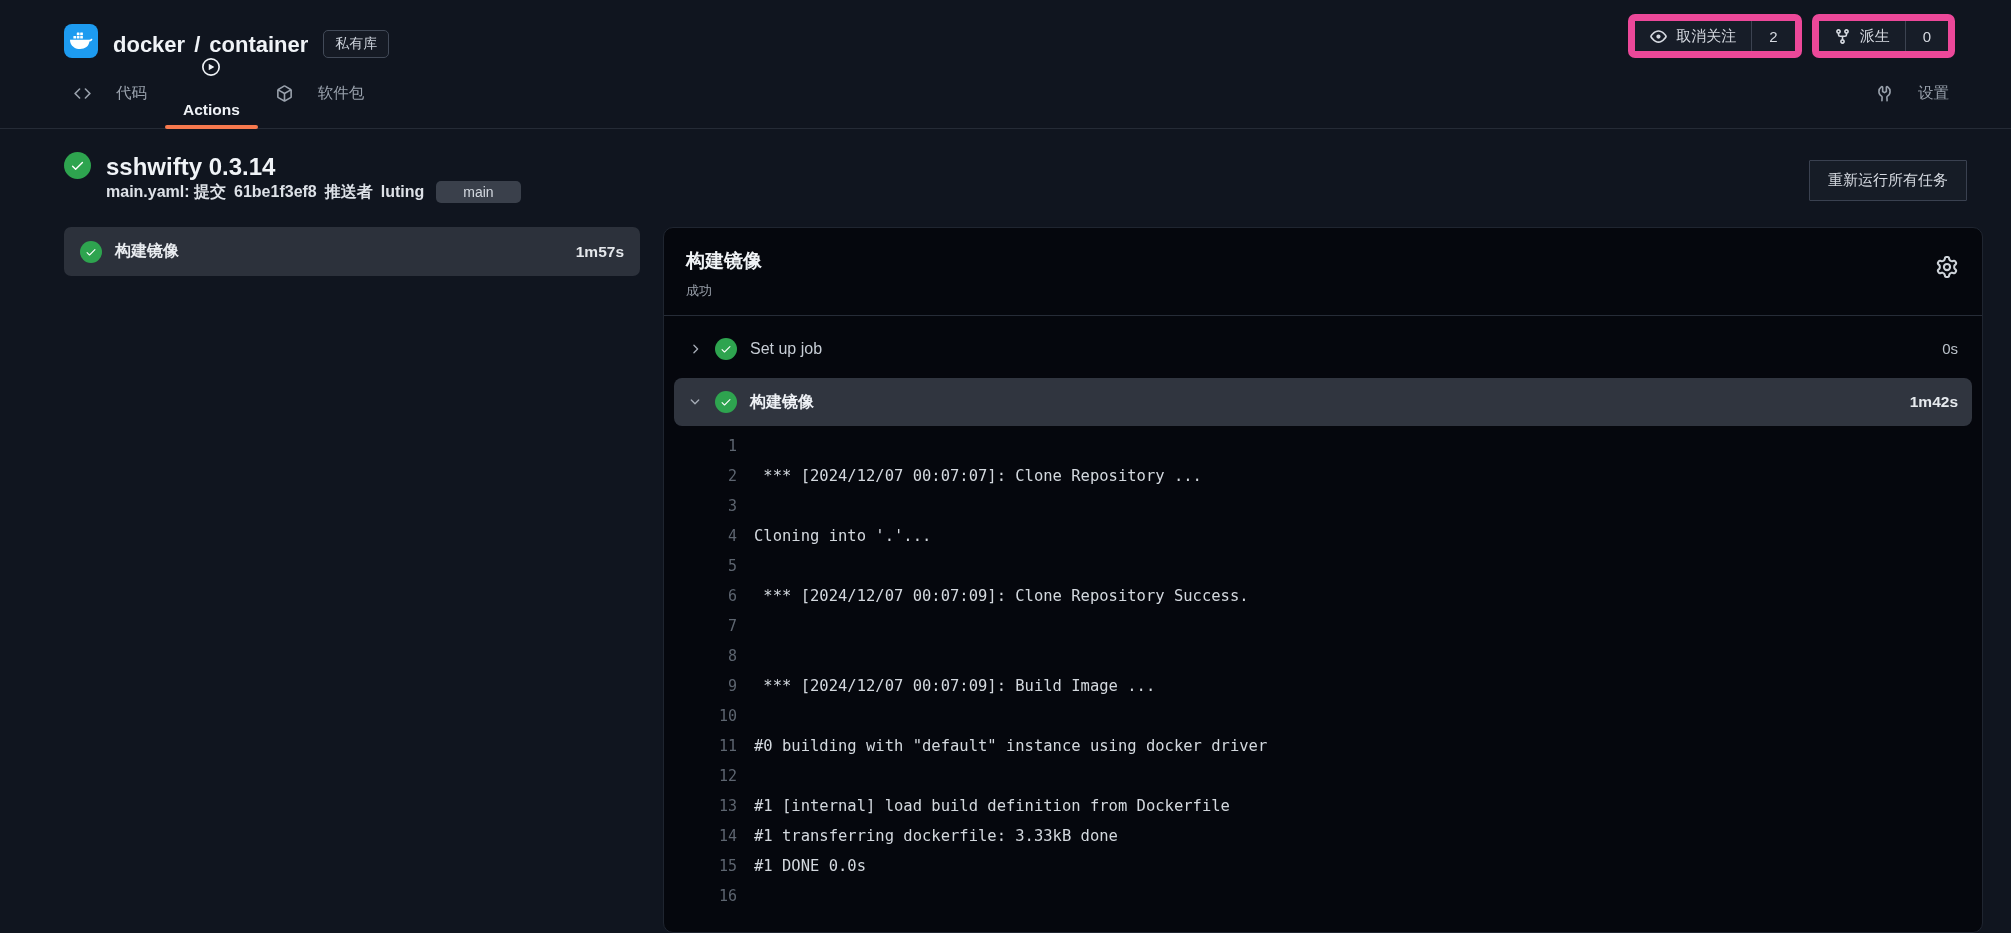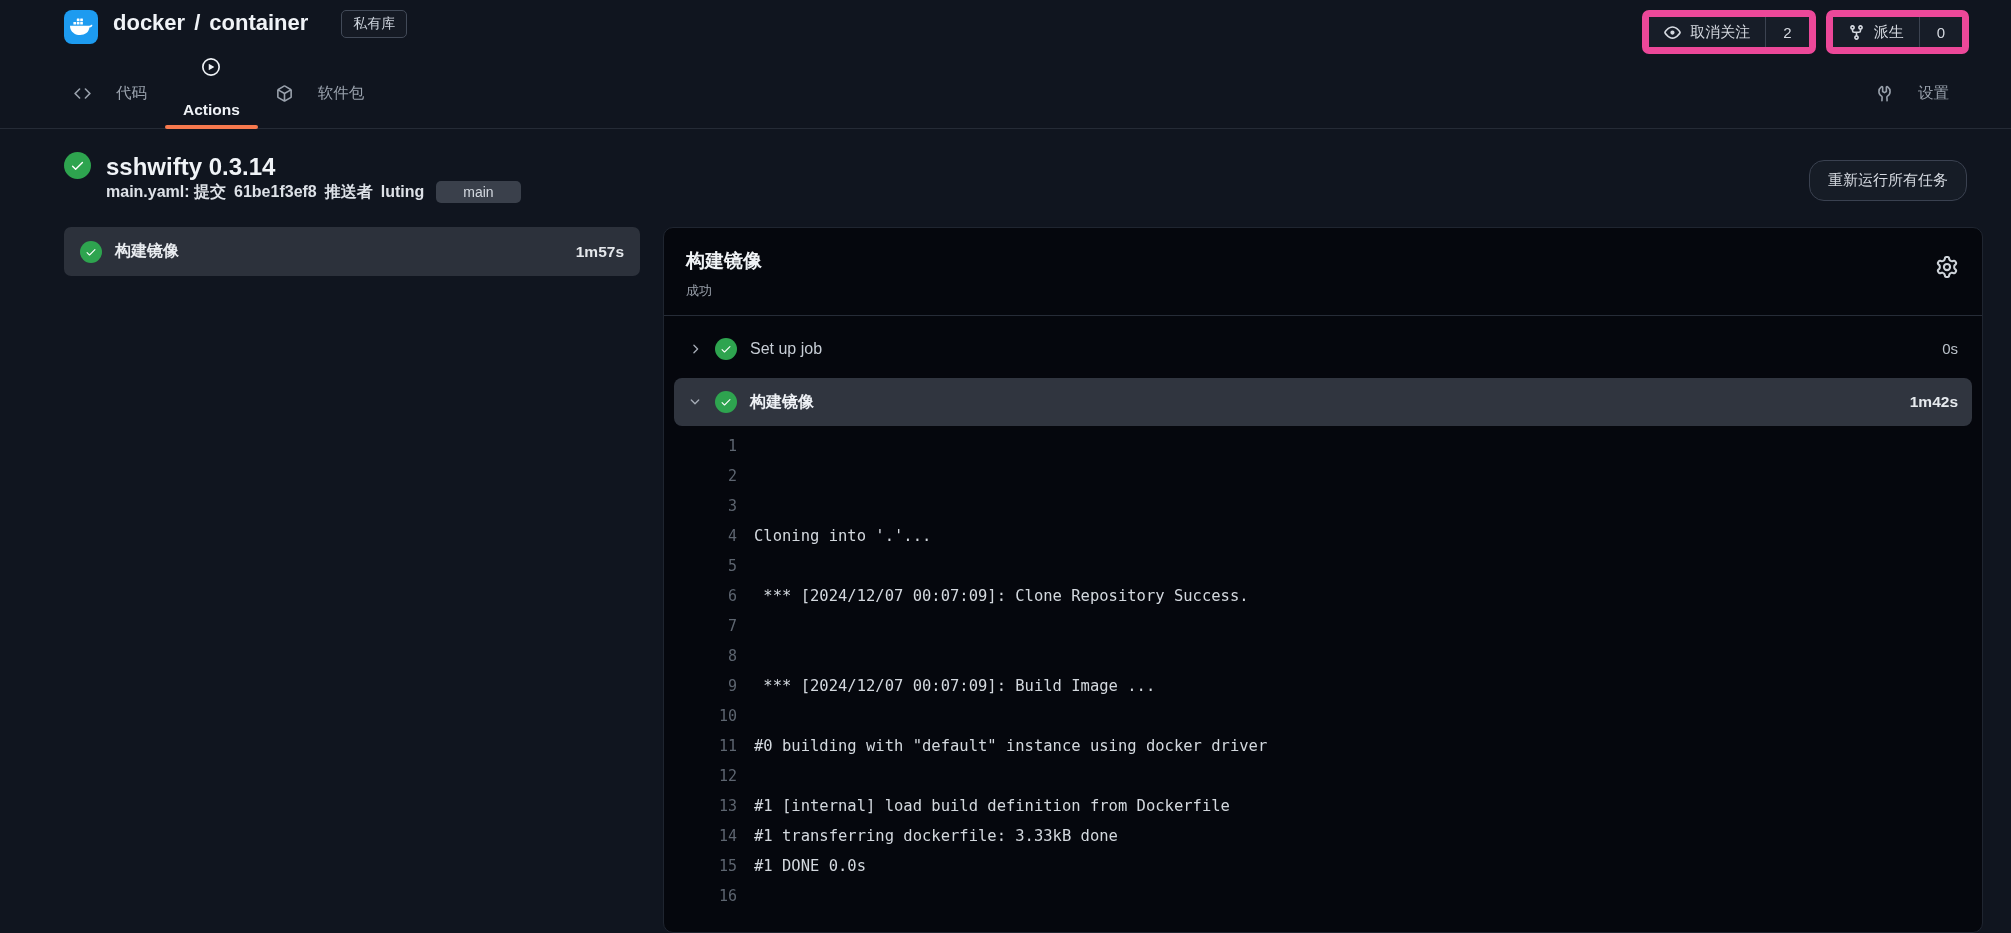--- a/index.html
+++ b/index.html
@@ -3,30 +3,30 @@
 <meta charset="utf-8">
 <style>
   * { margin:0; padding:0; box-sizing:border-box; }
   html,body { background:#0c0f16; }
   .page {
     width:2011px; height:933px; overflow:hidden; position:relative;
     background:#10151f; color:#e6e9ee;
     font-family:"Liberation Sans","DejaVu Sans",sans-serif;
   }
   
-  .header { display:flex; align-items:flex-start; padding:10px 42px 0 64px; height:58px; }
+  .header { display:flex; align-items:flex-end; padding:10px 56px 0 64px; height:58px; }
   .avatar {
     width:34px; height:34px; border-radius:8px; background:#1d9bf0;
     display:flex; align-items:center; justify-content:center; flex:none; cursor:pointer;
   }
   .repo-title { margin-left:15px; font-size:22px; font-weight:700; color:#f0f3f7; display:flex; gap:9px; align-items:center; }
   .repo-title span { cursor:pointer; }
   .repo-sep { color:#f0f3f7; }
   .visibility-badge {
-    margin-left:33px; font-size:14px; color:#cdd3dc; border:1px solid #424a58;
+    margin-left:15px; font-size:14px; color:#cdd3dc; border:1px solid #424a58;
     border-radius:5px; padding:4px 11px; background:#151a24;
   }
   .header-actions { margin-left:auto; display:flex; gap:10px; }
   .seg-btn {
     display:flex; align-items:stretch; border:7px solid #ec4899; border-radius:7px;
     background:#171d28; height:44px; overflow:hidden; cursor:pointer;
   }
   .seg-main { display:flex; align-items:center; gap:9px; padding:0 15px; font-size:15px; color:#d5d9e0; border-right:1px solid #3c4351; }
   .seg-count { display:flex; align-items:center; padding:0 17px; font-size:15px; color:#d5d9e0; }
   .oicon { display:inline-flex; flex:none; }
@@ -50,21 +50,21 @@
   .run-head-main { margin-left:15px; }
   .run-title { font-size:24px; font-weight:700; color:#f0f3f7; line-height:29px; }
   .run-subtitle { font-size:16px; font-weight:700; color:#dde1e7; display:flex; align-items:center; gap:8px; }
   .run-subtitle .lnk { cursor:pointer; }
   .branch-badge {
     font-size:14px; font-weight:400; color:#d3d8df; background:#3a404b;
     border-radius:5px; padding:3px 27px; margin-left:4px; cursor:pointer;
   }
   .rerun-btn {
     margin-left:auto; margin-top:8px; font-size:15px; color:#d6dae1; background:#161c26;
-    border:1px solid #3a4150; border-radius:15px; padding:10px 18px; cursor:pointer;
+    border:1px solid #3a4150; border-radius:1px; padding:10px 18px; cursor:pointer;
     font-family:inherit;
   }
   
   .main { display:flex; align-items:flex-start; gap:23px; padding:0 28px 0 64px; }
   .jobs-sidebar { width:576px; flex:none; }
   .job-item {
     height:49px; background:#2c313b; border-radius:7px; display:flex; align-items:center;
     gap:13px; padding:0 16px; cursor:pointer;
   }
   .job-name { font-size:16px; font-weight:700; color:#e9ecf0; }
@@ -254,20 +254,21 @@
       </div>
 
       <div class="log" id="log-container">
   <div class="log-line">
     <span class="log-num">1</span>
     <span class="log-text"></span>
   </div>
 
   <div class="log-line">
     <span class="log-num">2</span>
+    <span class="log-text"> *** [2024/12/07 00:07:07]: Clone Repository ...</span>
   </div>
 
   <div class="log-line">
     <span class="log-num">3</span>
     <span class="log-text"></span>
   </div>
 
   <div class="log-line">
     <span class="log-num">4</span>
     <span class="log-text">Cloning into '.'...</span>

